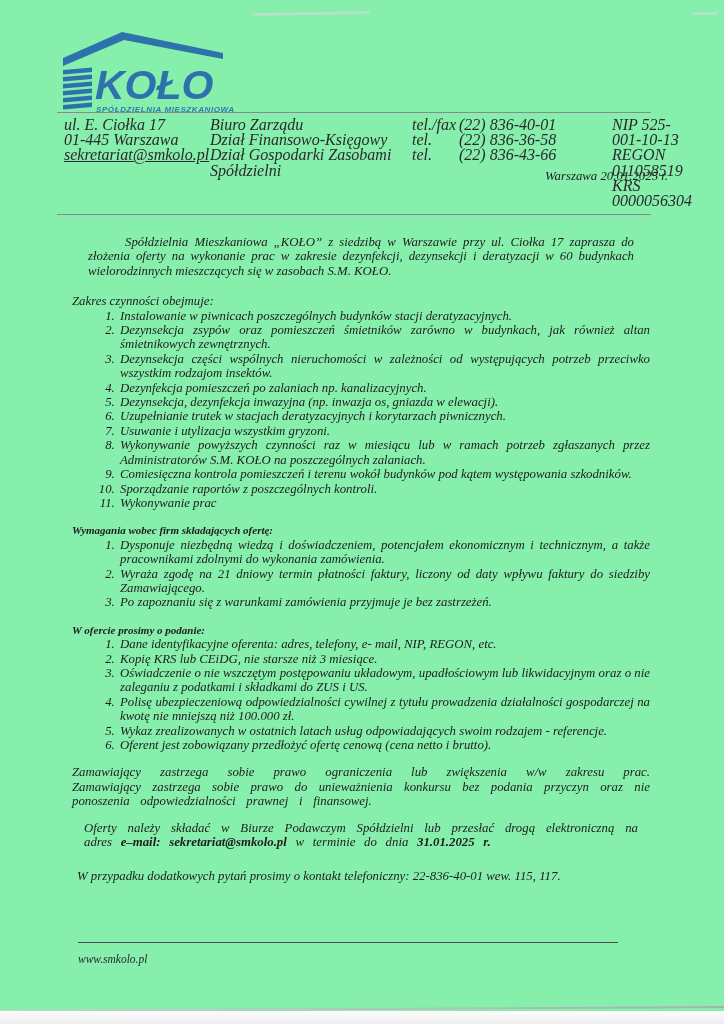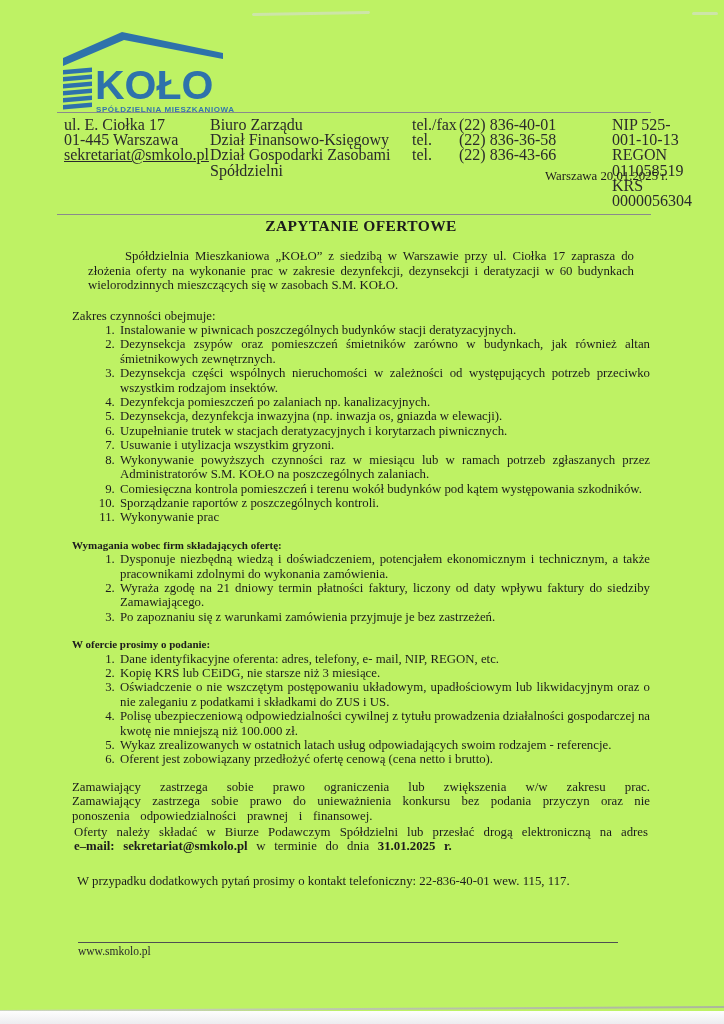--- a/index.html
+++ b/index.html
@@ -1,19 +1,19 @@
 <!DOCTYPE html>
 <html lang="pl"><head>
 <meta charset="utf-8">
 <style>
   html,body { margin:0; padding:0; background:#e9e9ea; }
   .page {
     position:relative; width:724px; height:1024px; margin:0 auto;
-    background:#bef264; overflow:hidden;
-    font-family:"Liberation Serif", serif; color:#1c1c1c;
+    background:#86efac; overflow:hidden;
+    font-family:"Liberation Serif", serif; color:#1c1c1c;font-style:italic;
   }
   
   .logo { position:absolute; left:62px; top:28px; width:175px; height:90px; }
   
   .header-block {
     position:absolute; left:57px; top:112px; width:594px;
     border-top:1.4px solid #8a8a8c; border-bottom:1.4px solid #8a8a8c;
     padding:4px 0 6px;
   }
   .header-grid {
@@ -28,27 +28,27 @@
   .dateline { position:absolute; right:56px; top:169px; font-size:12.8px; }
   
   .main { position:absolute; left:72px; top:219px; width:578px; font-size:12.8px; line-height:14.4px; }
   .title { font-size:15.5px; font-weight:bold; text-align:center; letter-spacing:0.4px; margin:0 0 15px; }
   .intro { margin:16px; text-align:justify; text-indent:37px; }
   .lead { margin:0; }
   ol { margin:0; padding-left:46px; }
   li { text-align:justify; padding-left:2px; }
   .sect-heading { font-size:11px; font-weight:bold; margin:13px 0 0; }
   .reservation { margin:13px 0 0; text-align:justify; word-spacing:7.5px; }
-  .submission-p { margin:2px; text-align:justify; word-spacing:5.5px; }
+  .submission-p { margin:12px; text-align:justify; word-spacing:5.5px; }
   .b { font-weight:bold; }
   .note { margin:20px 0 0; padding-left:5px; }
   
   .footer {
     position:absolute; left:78px; top:942px; width:540px;
-    border-top:1.3px solid #4f4f52; padding-top:2px;
+    border-top:1.3px solid #4f4f52; padding-top:10px;
     font-size:11.5px; color:#29292c;
   }
   
   .scan-smudge-a { position:absolute; left:252px; top:12px; width:118px; height:3px;
     background:#d9dbe0; opacity:.55; transform:rotate(-1deg); border-radius:2px; }
   .scan-smudge-b { position:absolute; left:692px; top:12px; width:26px; height:3px;
     background:#d9dbe0; opacity:.55; border-radius:2px; }
   .scan-line-bottom { position:absolute; left:-8px; top:1008px; width:742px; height:2px;
     background:linear-gradient(90deg,#cfcfd3,#a6a6ab); transform:rotate(-0.3deg); opacity:.8; }
   .scan-bottom-shade { position:absolute; left:0; right:0; bottom:0; height:13px;
@@ -103,21 +103,20 @@
         <div>NIP 525-001-10-13</div>
         <div>REGON 011058519</div>
         <div>KRS 0000056304</div>
       </div>
     </div>
   </div>
 
   <div class="dateline">Warszawa 20.01.2025 r.</div>
 
   <div class="main">
-    <h1 class="title">ZAPYTANIE OFERTOWE</h1>
 
     <p class="intro">Spółdzielnia Mieszkaniowa „KOŁO” z siedzibą w Warszawie przy ul. Ciołka 17 zaprasza do złożenia oferty na wykonanie prac w zakresie dezynfekcji, dezynsekcji i deratyzacji w 60 budynkach wielorodzinnych mieszczących się w zasobach S.M. KOŁO.</p>
 
     <p class="lead">Zakres czynności obejmuje:</p>
     <ol>
         <li>Instalowanie w piwnicach poszczególnych budynków stacji deratyzacyjnych.</li>
         <li>Dezynsekcja zsypów oraz pomieszczeń śmietników zarówno w budynkach, jak również altan śmietnikowych zewnętrznych.</li>
         <li>Dezynsekcja części wspólnych nieruchomości w zależności od występujących potrzeb przeciwko wszystkim rodzajom insektów.</li>
         <li>Dezynfekcja pomieszczeń po zalaniach np. kanalizacyjnych.</li>
         <li>Dezynsekcja, dezynfekcja inwazyjna (np. inwazja os, gniazda w elewacji).</li>

